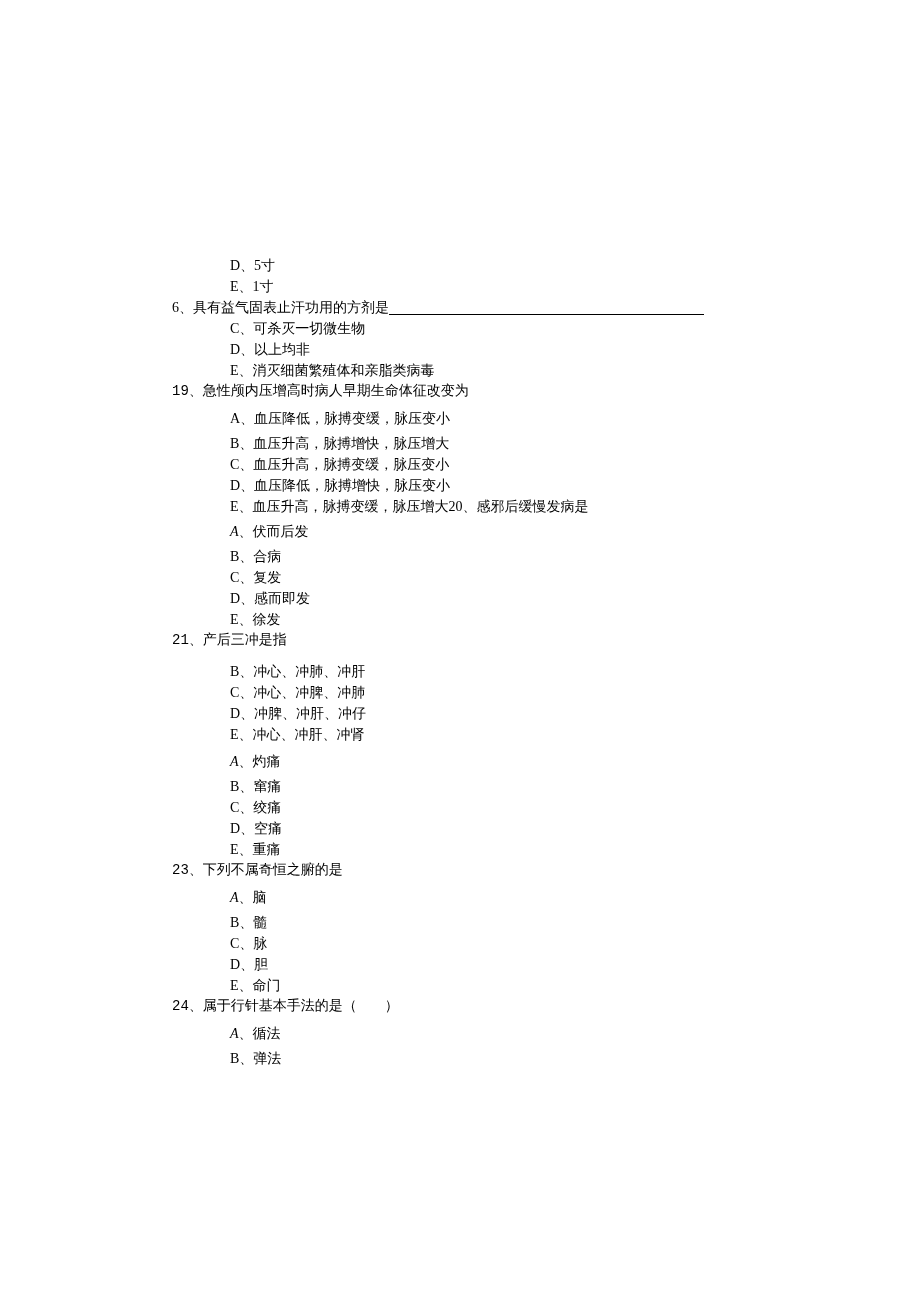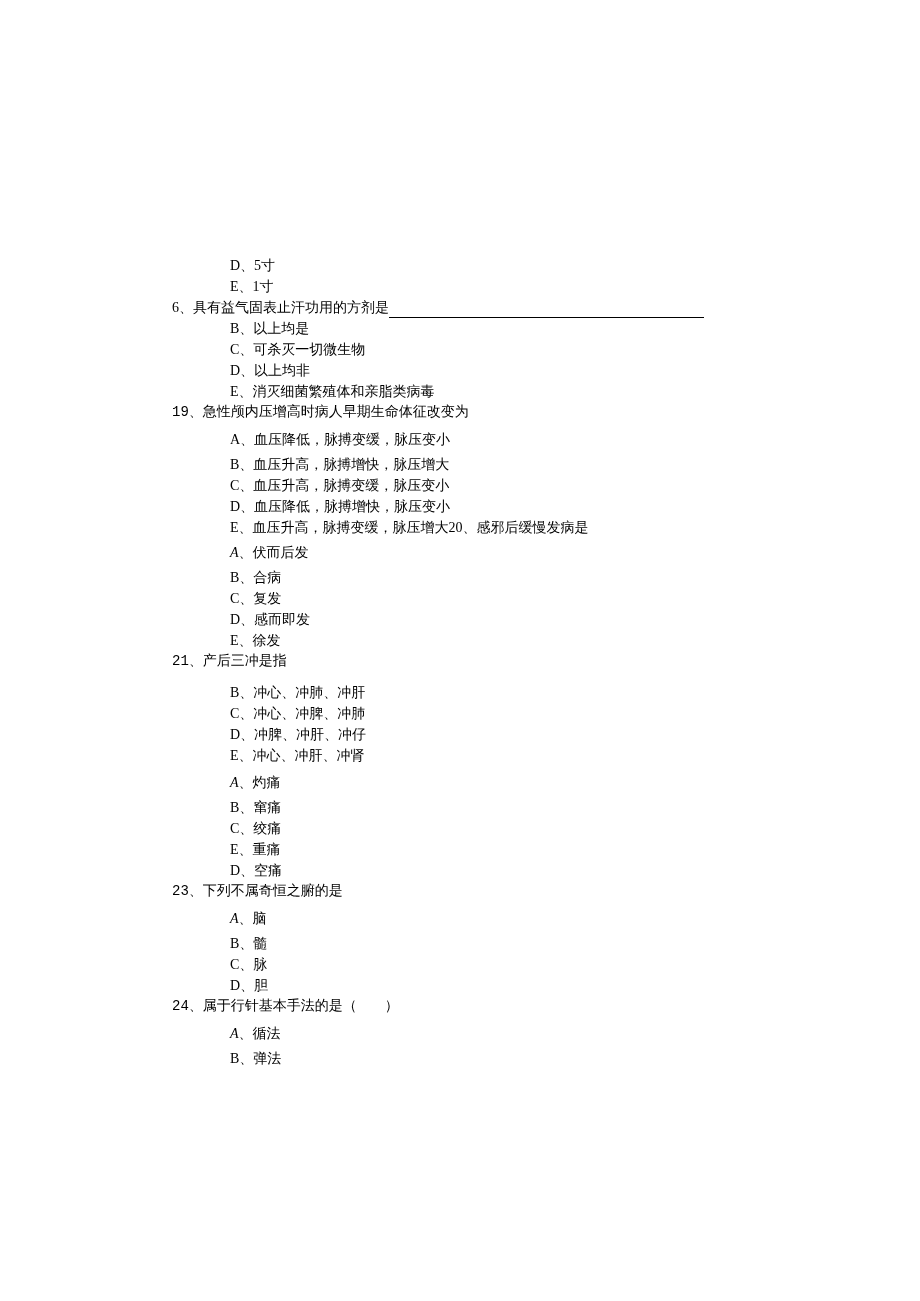--- a/index.html
+++ b/index.html
@@ -25,21 +25,21 @@
   }
   .indent-opt {
     padding-left: 58px;
   }
   .indent-q {
     padding-left: 0px;
     font-family: Liberation Mono, monospace;
   }
   .q6-row {
     display: flex;
-    align-items: flex-end;
+    align-items: center;
   }
   .q6-text {
     white-space: nowrap;
   }
   .q6-underline {
     flex: 1;
     border-bottom: 1px solid #000;
     margin-left: 0;
     height: 1em;
   }
@@ -53,21 +53,20 @@
 
 <div class="page">
   <div class="line indent-opt">D、5寸</div>
   <div class="line indent-opt">E、1寸</div>
 
   <div class="q6-row">
     <span class="q6-text">6、具有益气固表止汗功用的方剂是</span>
     <span class="q6-underline"></span>
   </div>
 
-  <div class="line indent-opt">B、以上均是</div>
   <div class="line indent-opt">C、可杀灭一切微生物</div>
   <div class="line indent-opt">D、以上均非</div>
   <div class="line indent-opt">E、消灭细菌繁殖体和亲脂类病毒</div>
 
   <div class="line indent-q">19、急性颅内压增高时病人早期生命体征改变为</div>
   <div style="height:6px"></div>
   <div class="line indent-opt">A、血压降低，脉搏变缓，脉压变小</div>
   <div style="height:4px"></div>
   <div class="line indent-opt">B、血压升高，脉搏增快，脉压增大</div>
   <div class="line indent-opt">C、血压升高，脉搏变缓，脉压变小</div>
@@ -87,29 +86,30 @@
   <div class="line indent-opt">B、冲心、冲肺、冲肝</div>
   <div class="line indent-opt">C、冲心、冲脾、冲肺</div>
   <div class="line indent-opt">D、冲脾、冲肝、冲仔</div>
   <div class="line indent-opt">E、冲心、冲肝、冲肾</div>
 
   <div style="height:6px"></div>
   <div class="line indent-opt"><span class="italic-a">A</span><span>、灼痛</span></div>
   <div style="height:4px"></div>
   <div class="line indent-opt">B、窜痛</div>
   <div class="line indent-opt">C、绞痛</div>
+  <div class="line indent-opt">D、空痛</div>
   <div class="line indent-opt">E、重痛</div>
-  <div class="line indent-opt">D、空痛</div>
 
   <div class="line indent-q">23、下列不属奇恒之腑的是</div>
   <div style="height:6px"></div>
   <div class="line indent-opt"><span class="italic-a">A</span><span>、脑</span></div>
   <div style="height:4px"></div>
   <div class="line indent-opt">B、髓</div>
   <div class="line indent-opt">C、脉</div>
   <div class="line indent-opt">D、胆</div>
+  <div class="line indent-opt">E、命门</div>
 
   <div class="line indent-q">24、属于行针基本手法的是（　　）</div>
   <div style="height:6px"></div>
   <div class="line indent-opt"><span class="italic-a">A</span><span>、循法</span></div>
   <div style="height:4px"></div>
   <div class="line indent-opt">B、弹法</div>
 </div>
 
 </body></html>

